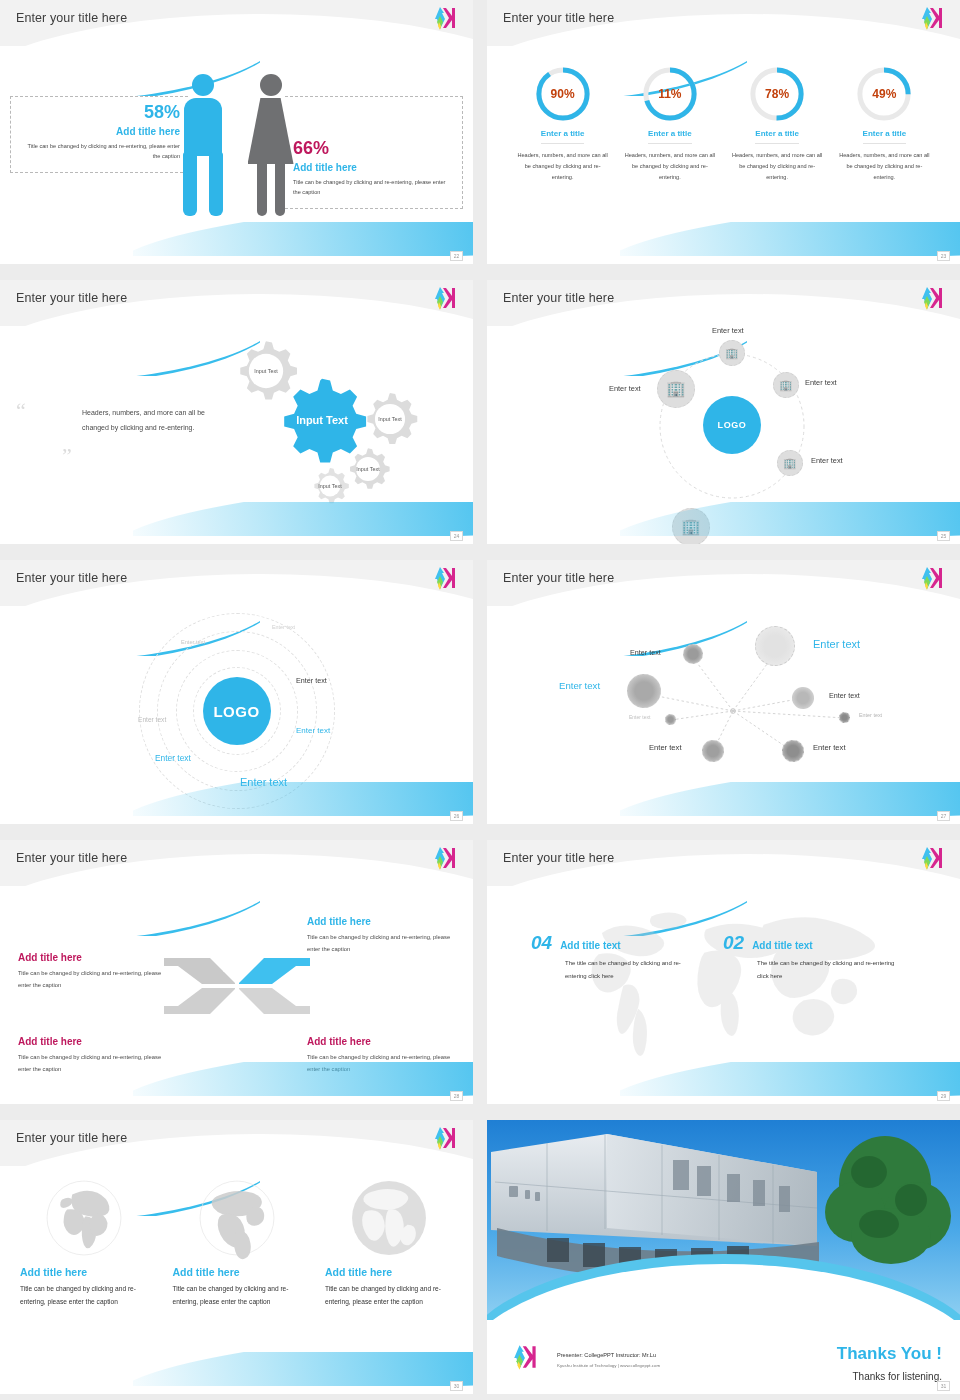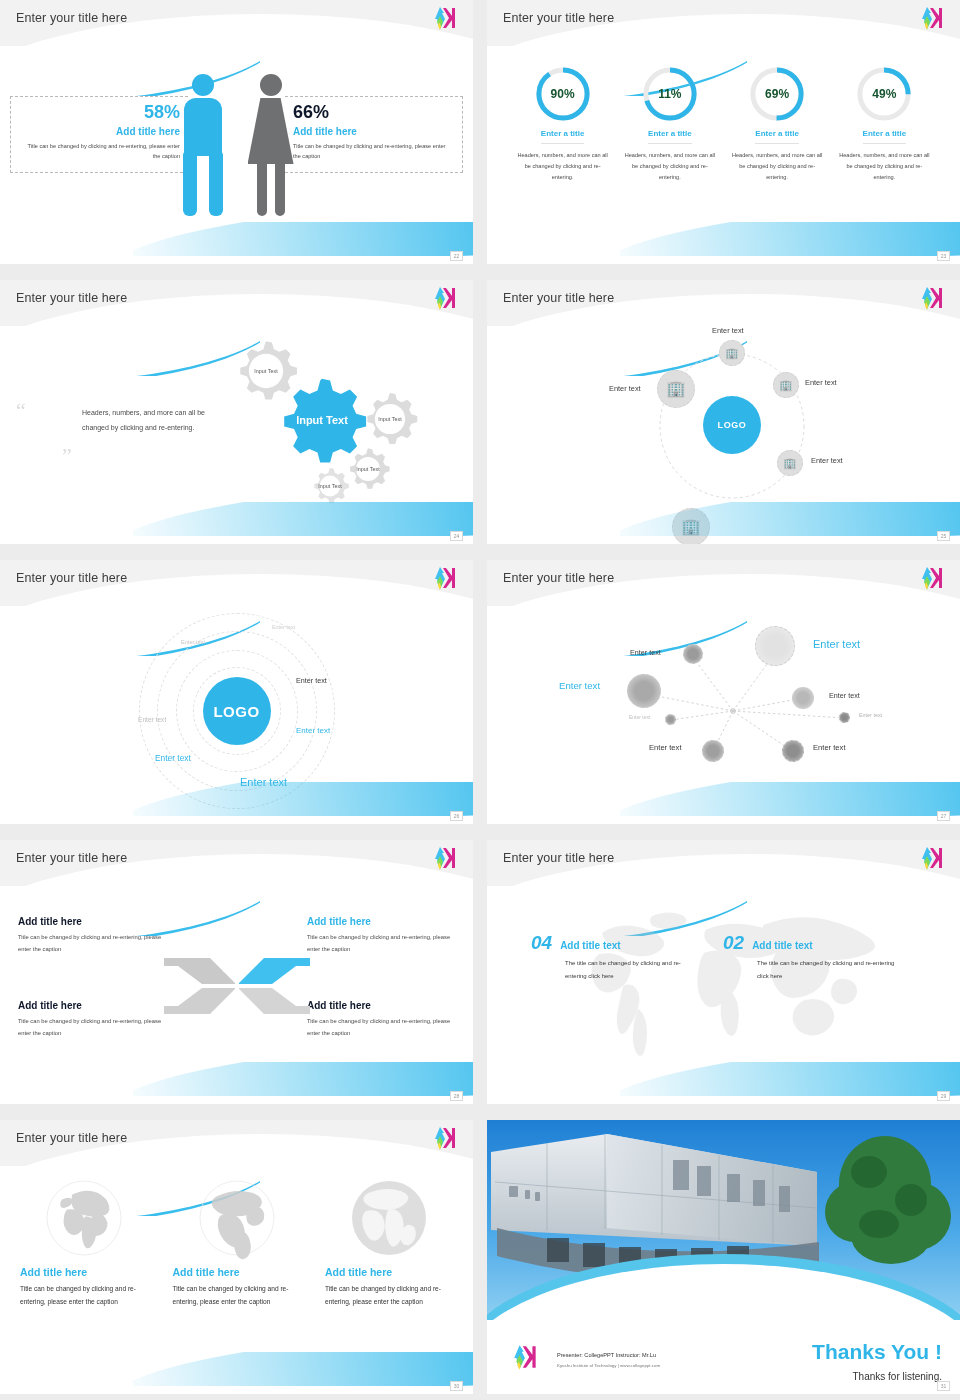--- a/index.html
+++ b/index.html
@@ -72,21 +72,21 @@
     border-radius:100% 0 0 0;
     transform:skewY(-2.2deg);
   }
   .pageno {
     position:absolute; right:10px; bottom:3px;
     width:13px; height:10px; border:1px solid #d8d8d8;
     font-size:5px; color:#9a9a9a; text-align:center; line-height:9px;
     background:#fff;
   }
   .cy { color:#2fb5e8; }
-  .gy { color:#0f172a; }
+  .gy { color:#be185d;margin-top:36px; }
 
   
   .s1-wrap { position:absolute; left:0; top:58px; width:100%; height:190px; }
   .s1-figs { position:absolute; left:50%; top:16px; transform:translateX(-50%); display:flex; gap:12px; }
   .fig { width:56px; height:150px; position:relative; }
   .fig .head { position:absolute; left:50%; transform:translateX(-50%); top:0; width:22px; height:22px; border-radius:50%; }
   .fig.male .body { position:absolute; left:50%; transform:translateX(-50%); top:24px; width:38px; height:58px; border-radius:12px 12px 4px 4px; }
   .fig.male .legL,.fig.male .legR { position:absolute; top:78px; width:14px; height:64px; border-radius:3px 3px 6px 6px; }
   .fig.male .legL { left:8px; } .fig.male .legR { right:8px; }
   .fig.female .dress { position:absolute; left:50%; transform:translateX(-50%); top:24px; width:46px; height:66px;
@@ -101,21 +101,21 @@
   .s1-pct { font-size:18px; font-weight:bold; line-height:1.1; }
   .s1-sub { font-size:10px; font-weight:bold; color:#2fb5e8; margin-top:3px; }
   .s1-desc { font-size:5.6px; color:#4a4a4a; line-height:1.9; margin-top:4px; }
 
   
   .s2-row { position:absolute; left:22px; right:22px; top:66px; display:flex; justify-content:space-around; }
   .donut-col { width:95px; text-align:center; }
   .donut { width:56px; height:56px; margin:0 auto; position:relative; }
   .donut svg { display:block; }
   .donut .val { position:absolute; inset:0; display:flex; align-items:center; justify-content:center;
-        font-size:12px; color:#14532d; font-weight:600; }
+        font-size:12px; color:#c2410c; font-weight:600; }
   .donut-title { font-size:8px; color:#2fb5e8; font-weight:bold; margin-top:7px; padding-bottom:5px; border-bottom:1px solid #e2e2e2; display:inline-block; }
   .donut-desc { font-size:5.6px; color:#4a4a4a; line-height:2.0; margin-top:6px; }
 
   
   .quote-l, .quote-r { position:absolute; font-size:22px; color:#dcdcdc; font-family:"Liberation Serif", serif; line-height:1; }
   .quote-l { left:16px; top:120px; }
   .quote-r { left:62px; top:165px; }
   .s3-text { position:absolute; left:82px; top:126px; width:136px; font-size:7px; color:#4a4a4a; line-height:2.1; }
   .gearstage { position:absolute; left:215px; top:48px; width:250px; height:190px; }
   .gear { position:absolute; }
@@ -169,21 +169,21 @@
   .g9p { font-size:6.6px; color:#333; line-height:2.0; }
 
   
   .thanks-photo { position:absolute; left:0; top:0; width:100%; height:200px; overflow:hidden; }
   .sky { position:absolute; inset:0; background:linear-gradient(180deg,#1f7fd4 0%, #4aa8e8 55%, #8fd0f2 100%); }
   .tcurve { position:absolute; left:-6%; bottom:-54px; width:112%; height:110px; background:#fff;
         border-radius:50% 50% 0 0 / 100% 100% 0 0; }
   .tcurve2 { position:absolute; left:-6%; bottom:-44px; width:112%; height:110px; background:#56c5ec;
         border-radius:50% 50% 0 0 / 100% 100% 0 0; }
   .thanks-foot { position:absolute; left:0; bottom:0; width:100%; height:74px; background:#fff; }
-  .tk-title { position:absolute; right:18px; bottom:30px; font-size:21px; font-weight:bold; color:#2fb5e8; }
+  .tk-title { position:absolute; right:18px; bottom:30px; font-size:17px; font-weight:bold; color:#2fb5e8; }
   .tk-sub { position:absolute; right:18px; bottom:12px; font-size:10px; color:#333; }
   .tk-presenter { position:absolute; left:70px; bottom:36px; font-size:5.6px; color:#333; }
   .tk-org { position:absolute; left:70px; bottom:26px; font-size:4.4px; color:#777; }
 </style>
 </head>
 <body>
 
 <div class="grid">
 
   <div class="slide">
@@ -268,21 +268,21 @@
         </div>
         <div class="donut-title">Enter a title</div>
         <div class="donut-desc">Headers, numbers, and more can all be changed by clicking and re-entering.</div>
       </div>
       <div class="donut-col">
         <div class="donut">
           <svg viewBox="0 0 36 36" width="56" height="56">
             <circle cx="18" cy="18" r="15.5" fill="none" stroke="#e9e9e9" stroke-width="3.2"></circle>
             <circle cx="18" cy="18" r="15.5" fill="none" stroke="#2fb5e8" stroke-width="3.2" stroke-dasharray="48.7 136.3" stroke-linecap="butt" transform="rotate(-90 18 18)"></circle>
           </svg>
-          <div class="val">69%</div>
+          <div class="val">78%</div>
         </div>
         <div class="donut-title">Enter a title</div>
         <div class="donut-desc">Headers, numbers, and more can all be changed by clicking and re-entering.</div>
       </div>
       <div class="donut-col">
         <div class="donut">
           <svg viewBox="0 0 36 36" width="56" height="56">
             <circle cx="18" cy="18" r="15.5" fill="none" stroke="#e9e9e9" stroke-width="3.2"></circle>
             <circle cx="18" cy="18" r="15.5" fill="none" stroke="#2fb5e8" stroke-width="3.2" stroke-dasharray="24.3 160.7" stroke-linecap="butt" transform="rotate(-90 18 18)"></circle>
           </svg>

